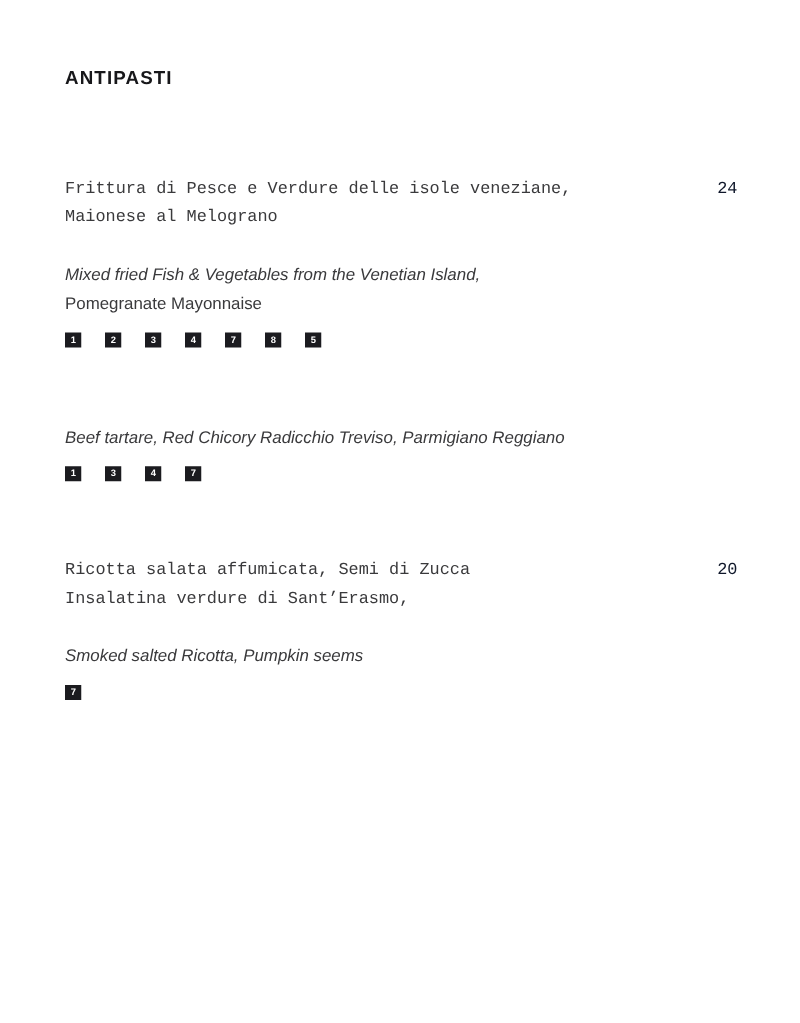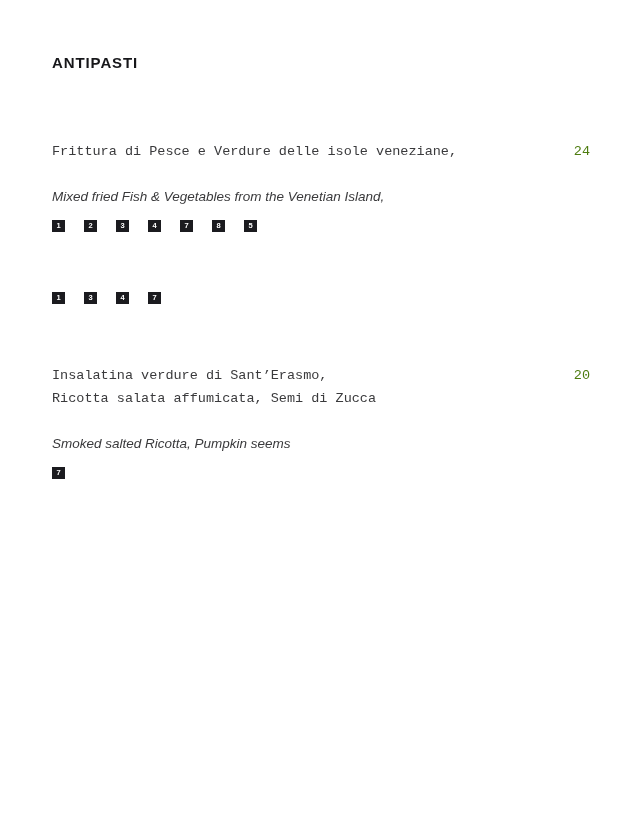--- a/index.html
+++ b/index.html
@@ -66,21 +66,21 @@
     color: #3a3a3c;
     white-space: nowrap;
   }
 
   .item-price {
     flex: 0 0 auto;
     width: 42px;
     text-align: right;
     font-size: 13.5px;
     line-height: 23px;
-    color: #4d7c0f;
+    color: #0f172a;
   }
 
   .item-desc {
     margin-top: 22px;
   }
 
   .desc-line {
     font-size: 13.5px;
     line-height: 23px;
     color: #3a3a3c;
@@ -118,49 +118,54 @@
 
 <div class="page">
 
   <div class="section-title">ANTIPASTI</div>
 
   <div class="menu-list">
       <div class="menu-item" style="margin-bottom: 60px;">
         <div class="item-main">
           <div class="item-names">
             <div class="name-line">Frittura di Pesce e Verdure delle isole veneziane,</div>
+            <div class="name-line">Maionese al Melograno</div>
           </div>
           <div class="item-price">24</div>
         </div>
         <div class="item-desc">
           <div class="desc-line italic">Mixed fried Fish &amp; Vegetables from the Venetian Island,</div>
+          <div class="desc-line">Pomegranate Mayonnaise</div>
         </div>
         <div class="allergens">
           <span class="allergen-badge">1</span>
           <span class="allergen-badge">2</span>
           <span class="allergen-badge">3</span>
           <span class="allergen-badge">4</span>
           <span class="allergen-badge">7</span>
           <span class="allergen-badge">8</span>
           <span class="allergen-badge">5</span>
         </div>
       </div>
       <div class="menu-item" style="margin-bottom: 60px;">
+        <div class="item-desc">
+          <div class="desc-line italic">Beef tartare, Red Chicory Radicchio Treviso, Parmigiano Reggiano</div>
+        </div>
         <div class="allergens">
           <span class="allergen-badge">1</span>
           <span class="allergen-badge">3</span>
           <span class="allergen-badge">4</span>
           <span class="allergen-badge">7</span>
         </div>
       </div>
       <div class="menu-item">
         <div class="item-main">
           <div class="item-names">
+            <div class="name-line">Ricotta salata affumicata, Semi di Zucca</div>
             <div class="name-line">Insalatina verdure di Sant’Erasmo,</div>
-            <div class="name-line">Ricotta salata affumicata, Semi di Zucca</div>
           </div>
           <div class="item-price">20</div>
         </div>
         <div class="item-desc">
           <div class="desc-line italic">Smoked salted Ricotta, Pumpkin seems</div>
         </div>
         <div class="allergens">
           <span class="allergen-badge">7</span>
         </div>
       </div>

